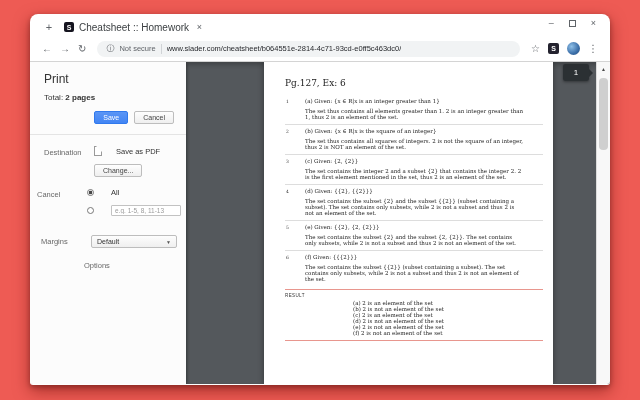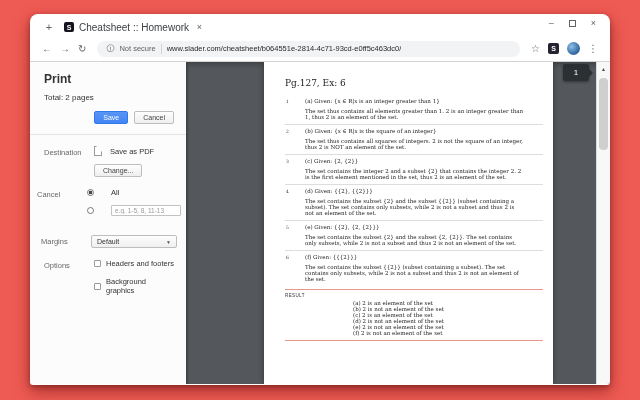--- a/index.html
+++ b/index.html
@@ -35,32 +35,32 @@
   .url-divider { width:1px; height:10px; background:#d0d3d6; }
   .url-text { font-size:7.5px; color:#27292d; white-space:nowrap; overflow:hidden; }
   .star-icon { font-size:10px; color:#5f6368; }
   .ext-icon { width:11px; height:11px; background:#23222e; border-radius:2px; color:#fff; font-size:7px; font-weight:bold; display:flex; align-items:center; justify-content:center; }
   .avatar { width:13px; height:13px; border-radius:50%; background:radial-gradient(circle at 35% 35%, #8fc0e8, #3a6ea8 60%, #274b77); }
   .menu-icon { font-size:10px; color:#5f6368; }
   
   .content { display:flex; height:322px; border-radius:0 0 3px 3px; overflow:hidden; }
   .print-panel { width:156px; background:#fcfcfc; position:relative; z-index:2; box-shadow:1px 0 3px rgba(0,0,0,0.28); flex:none; }
   .panel-header { padding:10px 12px 0 14px; }
-  .print-title { font-size:12px; color:#333;font-weight:bold; }
+  .print-title { font-size:12px; color:#333; }
   .total-line { font-size:8px; color:#333; margin-top:7px; }
-  .total-value { font-weight:normal; }
+  .total-value { font-weight:bold; }
   .btn-row { display:flex; justify-content:flex-end; gap:6px; margin:9px 0 10px; }
   .btn { font-size:7px; padding:2px 8px; border-radius:2px; cursor:pointer; }
   .btn-save { background:linear-gradient(#5a95f5,#4285f4); border:1px solid #3079ed; color:#fff; }
   .btn-cancel { background:linear-gradient(#fefefe,#efefef); border:1px solid #bdbdbd; color:#444; }
   .panel-divider { border-top:1px solid #e4e4e4; }
   .panel-row { display:flex; padding:11px 12px 0 14px;justify-content:center; }
   .row-label { width:50px; font-size:7.5px; color:#686868; padding-top:2px; flex:none; }
   .row-content { flex:1; }
-  .dest-line { display:flex; align-items:center; gap:8px; }
+  .dest-line { display:flex; align-items:center; gap:14px; }
   .pdf-icon { width:8px; height:10px; background:#fff; border:1px solid #9a9a9a; position:relative; flex:none; }
   .pdf-icon::after { content:""; position:absolute; top:-1px; right:-1px; border-style:solid; border-width:3px; border-color:#fcfcfc #fcfcfc transparent transparent; }
   .dest-text { font-size:7.5px; color:#333; }
   .btn-change { margin-top:8px; display:inline-block; }
   .radio-line { display:flex; align-items:center; gap:17px; margin-bottom:8px; }
   .radio { width:7px; height:7px; border:1px solid #777; border-radius:50%; background:#fff; flex:none; }
   .radio.checked { background:radial-gradient(circle, #474747 0 1.6px, #fff 2.1px); }
   .radio-label { font-size:7.5px; color:#333; }
   .pages-input { width:70px; height:11px; border:1px solid #c2c2c2; border-radius:1px; font-size:6.5px; padding:0 3px; color:#333; font-family:"Liberation Sans",sans-serif; }
   .pages-input::placeholder { color:#9b9b9b; }
@@ -170,30 +170,20 @@
         <div class="row-content">
           <div class="select-box">
             <span>Default</span>
             <span class="select-arrow">▼</span>
           </div>
         </div>
       </div>
 
       <div class="panel-row">
         <div class="row-label">Options</div>
-        <div class="row-content">
-          <div class="check-line">
-            <span class="checkbox"></span>
-            <span class="check-label">Headers and footers</span>
-          </div>
-          <div class="check-line">
-            <span class="checkbox"></span>
-            <span class="check-label">Background graphics</span>
-          </div>
-        </div>
       </div>
     </div>
 
     <div class="preview">
       <div class="page doc">
         <div class="doc-title">Pg.127, Ex: 6</div>
 
         <div class="doc-item">
           <span class="item-num">1</span>
           <div class="item-given">(a) Given: {x ∈ R|x is an integer greater than 1}</div>

